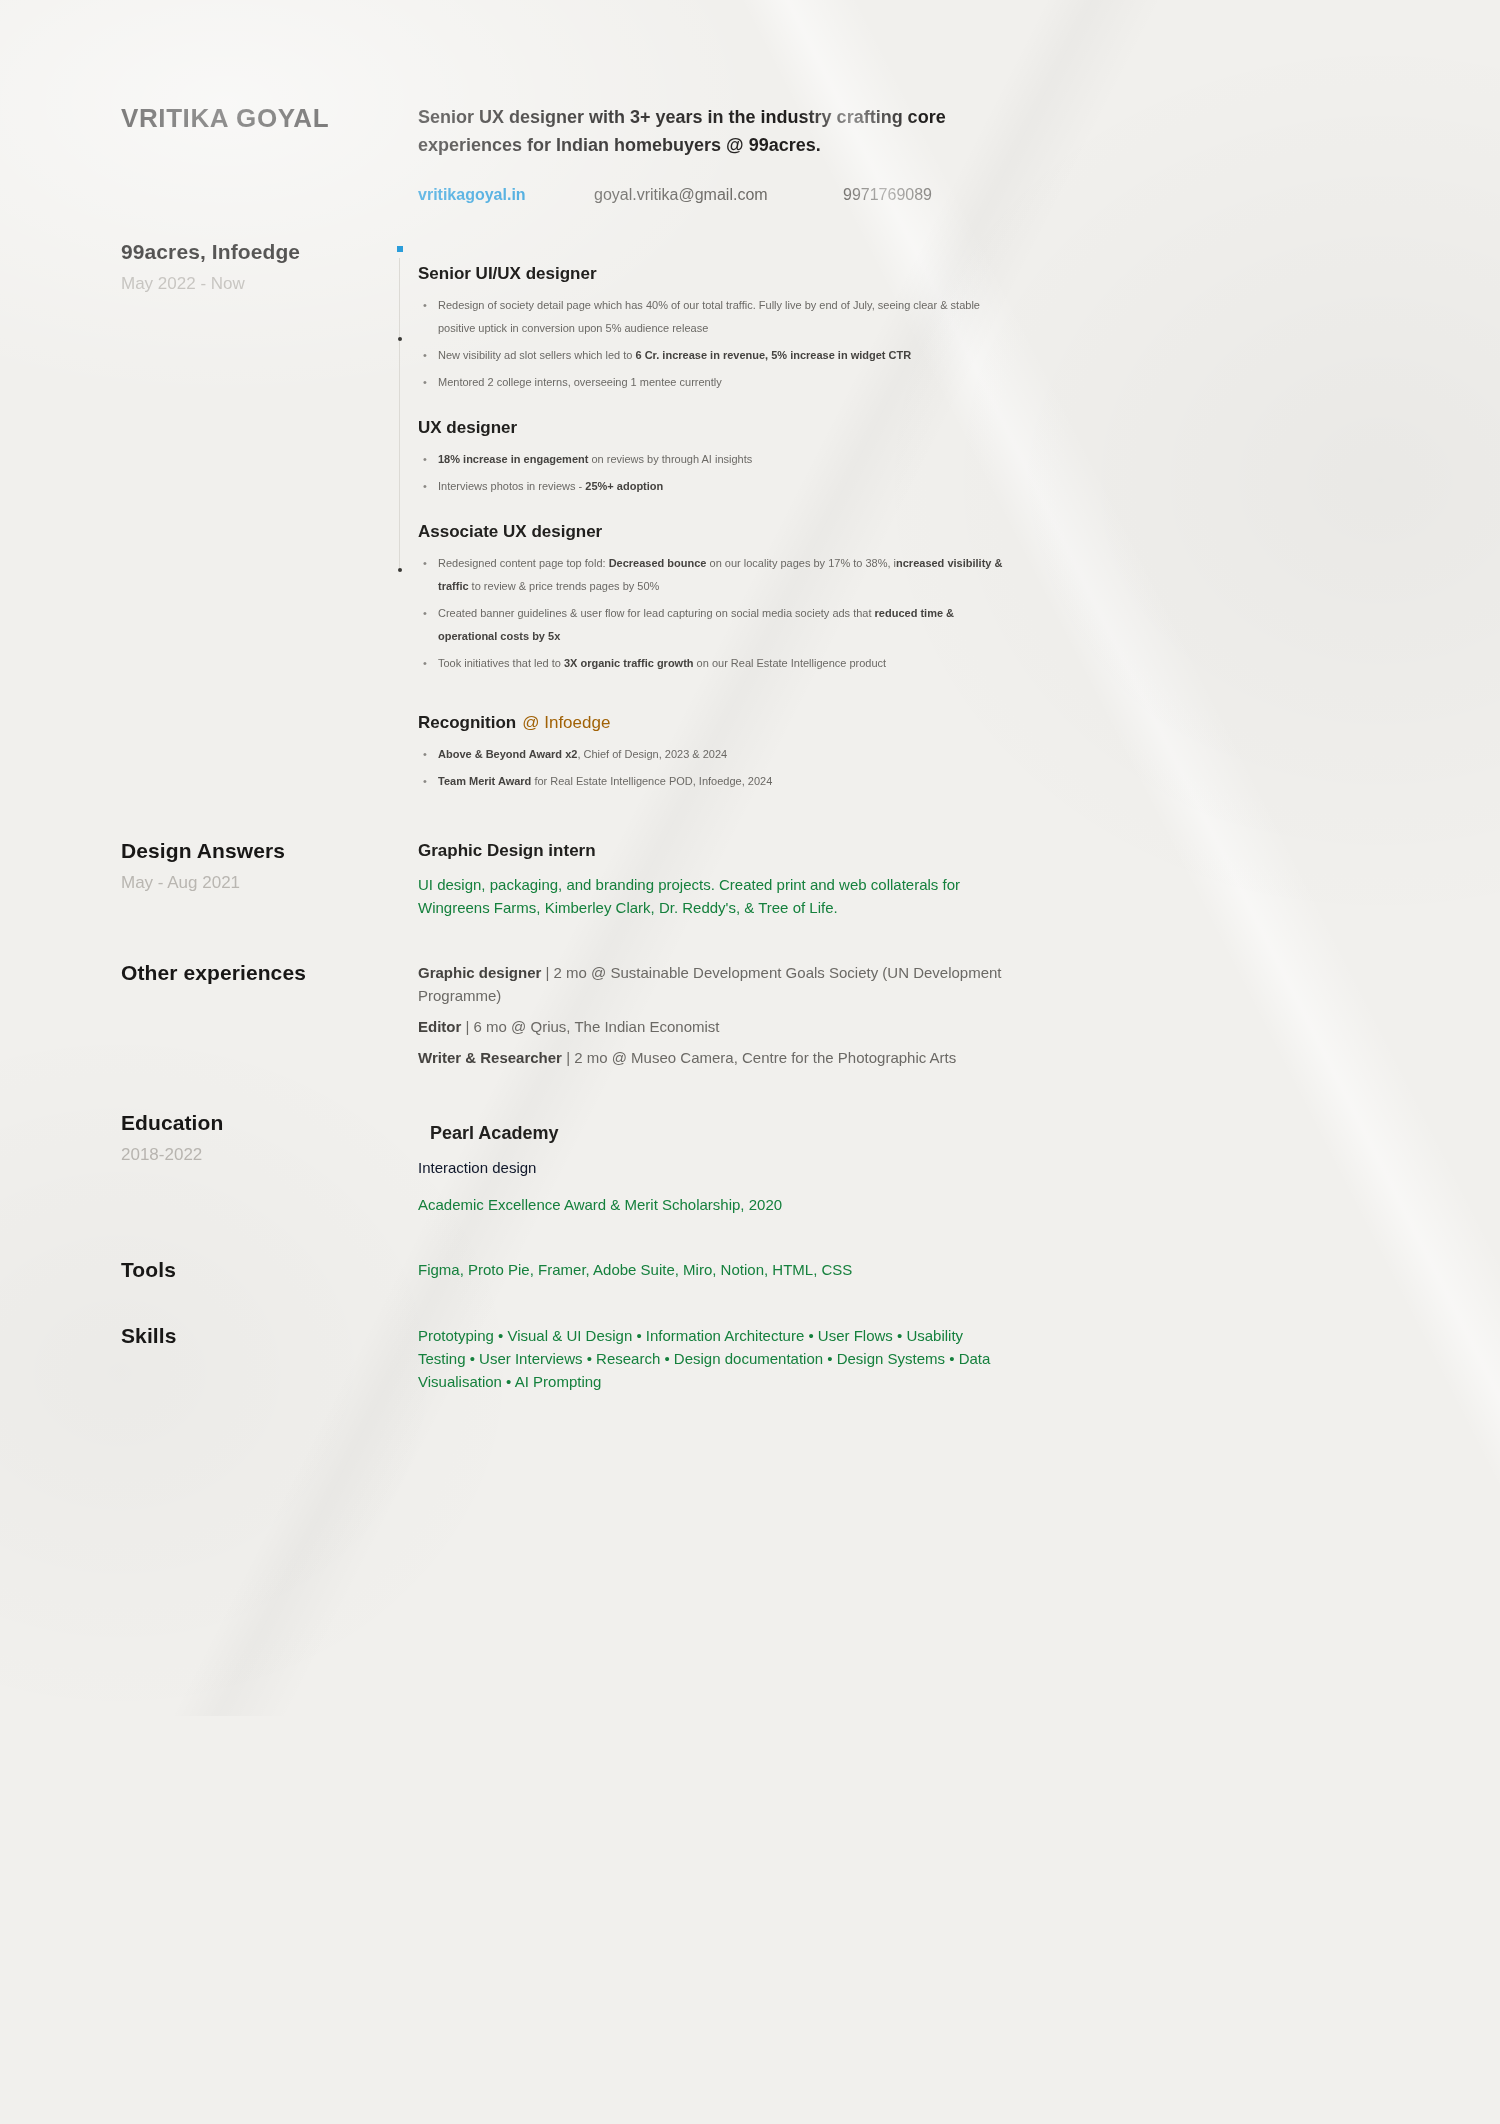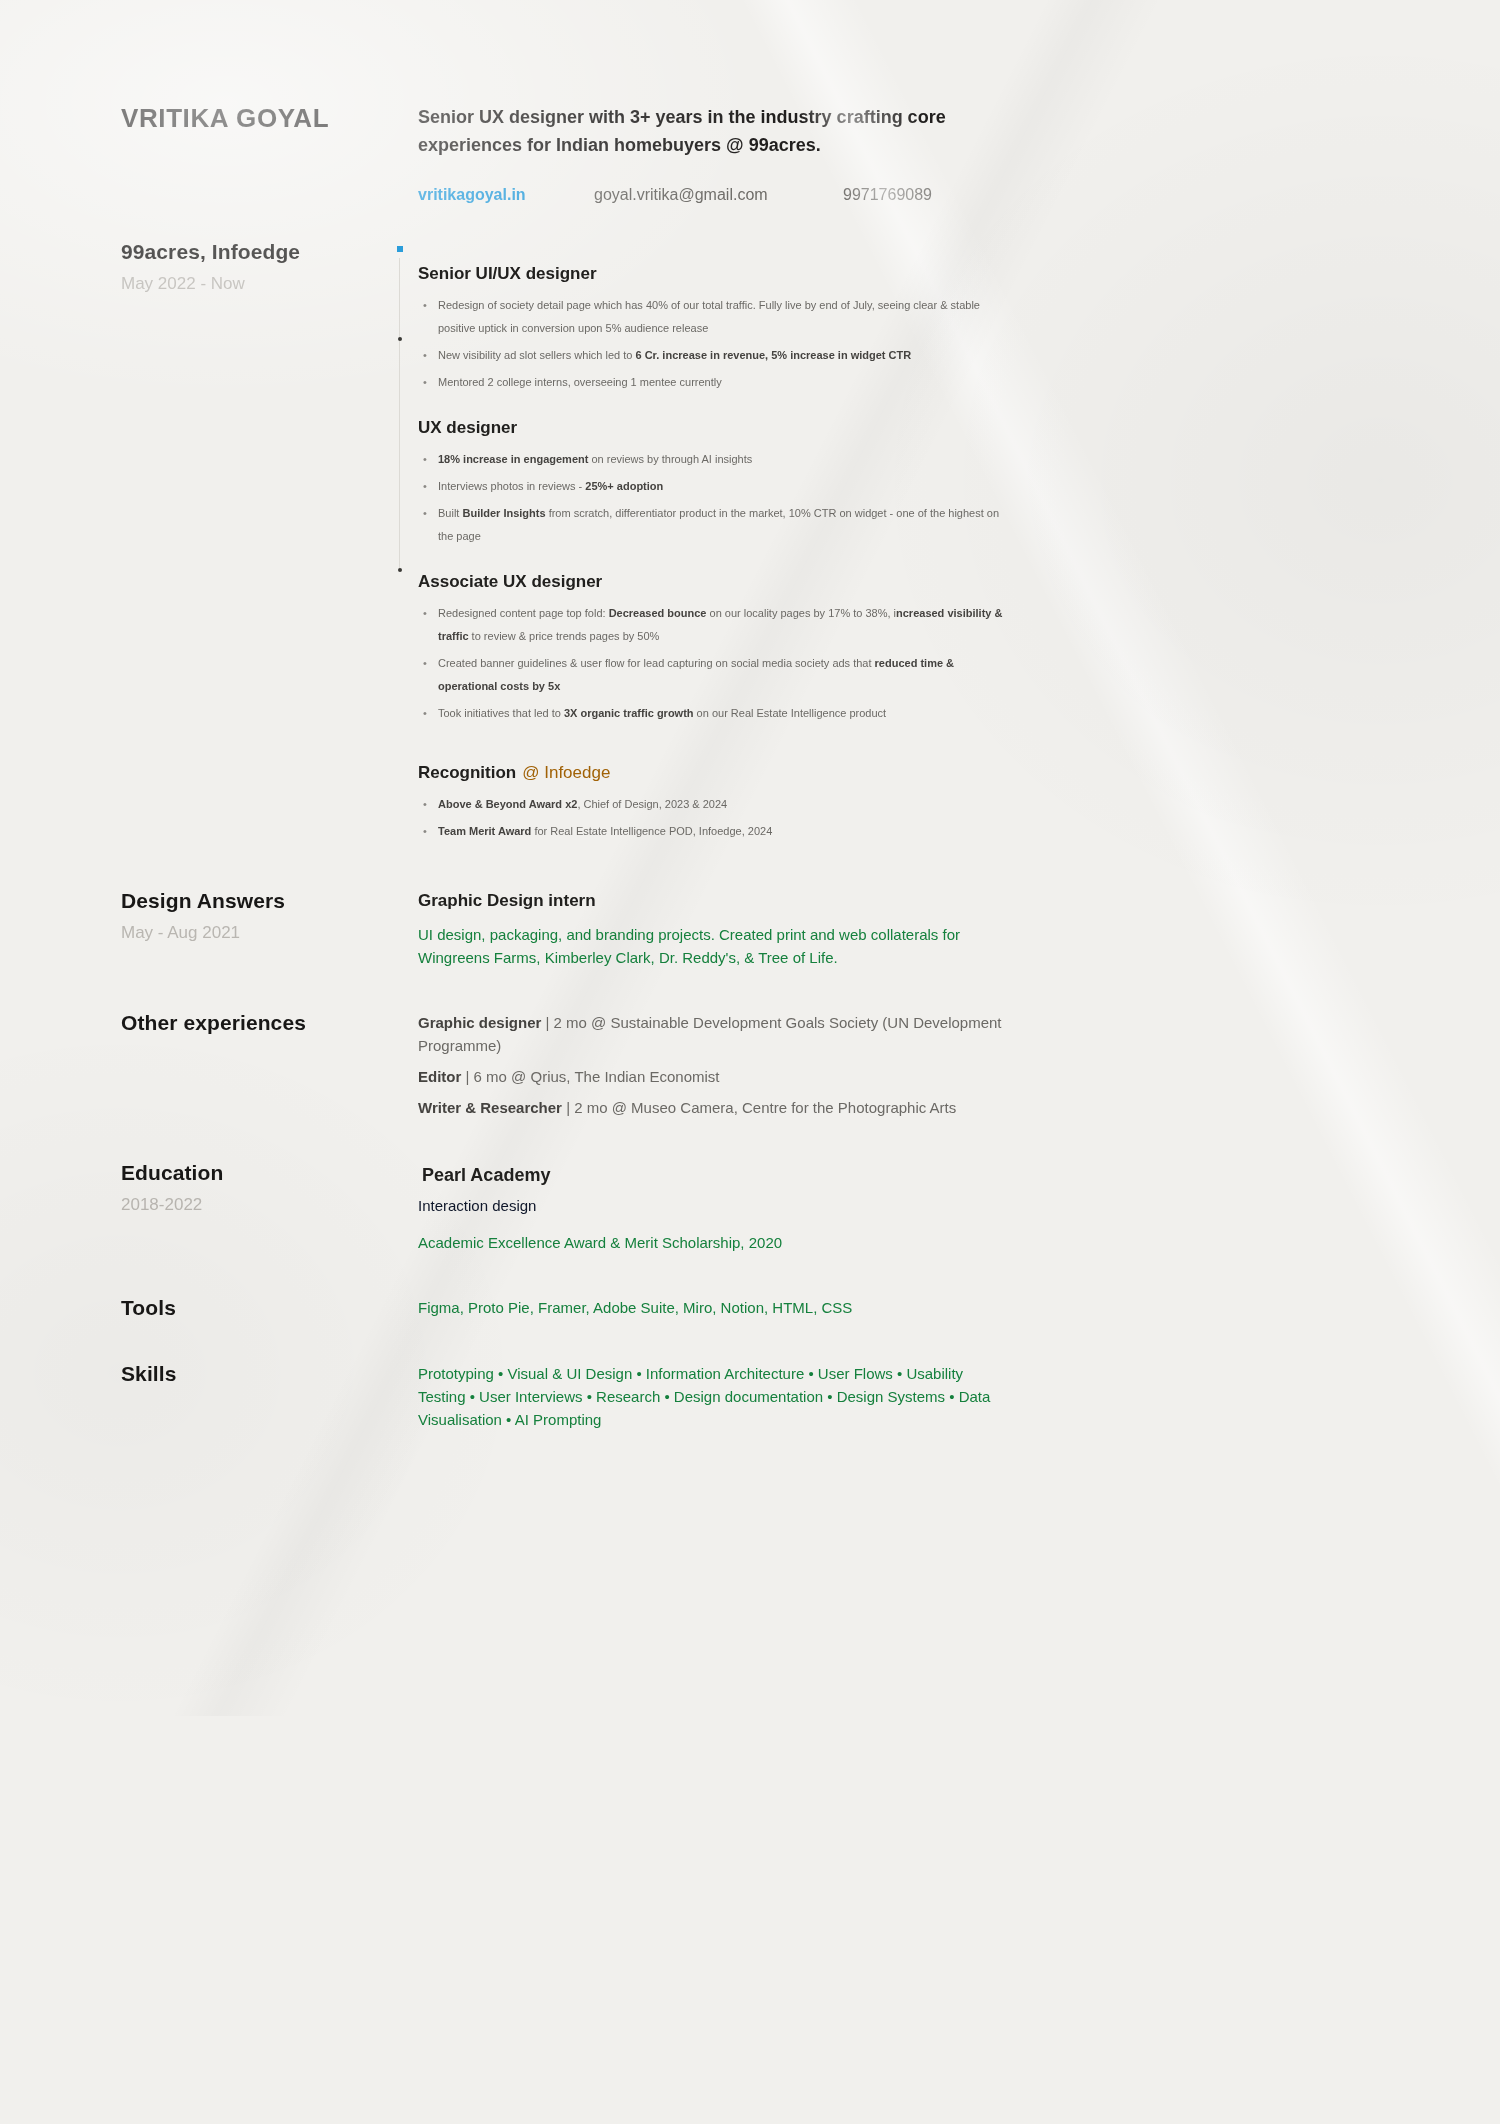--- a/index.html
+++ b/index.html
@@ -68,21 +68,21 @@
     color: #8a8884;
   }
   .b { font-weight: 700; color: #454340; }
 
   .body-text { font-size: 15px; line-height: 23px; color: #15803d; margin: 0; }
   .desc { margin-top: 12px; }
 
   .exp-item { font-size: 15px; line-height: 23px; color: #6b6965; margin: 0 0 8px; }
   .exp-item:last-child { margin-bottom: 0; }
 
-  .school { margin: 4px; font-size: 18px; font-weight: 700; color: #21201e; }
+  .school { margin: 12px; font-size: 18px; font-weight: 700; color: #21201e; }
   .program { margin: 8px 0 0; font-size: 15px; line-height: 23px; color: #0f172a; }
   .award { margin: 14px 0 0; }
 
   
   .timeline { position: absolute; left: -22px; top: 0; width: 8px; height: 340px; pointer-events: none; }
   .tl-line { position: absolute; left: 3px; top: 18px; width: 1px; height: 310px; background: #dcdad5; }
   .tl-dot-blue { position: absolute; left: 1px; top: 6px; width: 6px; height: 6px; background: #2b9dda; }
   .tl-dot { position: absolute; left: 2px; width: 4px; height: 4px; border-radius: 50%; background: #3a3936; }
   .tl-dot.d1 { top: 97px; }
   .tl-dot.d2 { top: 328px; }
@@ -126,21 +126,20 @@
           <li><span>New visibility ad slot sellers which led to </span><span class="b">6 Cr. increase in revenue, 5% increase in widget CTR</span></li>
           <li><span>Mentored 2 college interns, overseeing 1 mentee currently</span></li>
         </ul>
       </div>
 
       <div class="role">
         <h3 class="role-title">UX designer</h3>
         <ul class="bullets">
           <li><span class="b">18% increase in engagement</span><span> on reviews by  through AI insights</span></li>
           <li><span>Interviews photos in reviews - </span><span class="b">25%+ adoption</span></li>
-          <li><span>Built </span><span class="b">Builder Insights</span><span> from scratch, differentiator product in the market, 10% CTR on widget - one of the highest on the page</span></li>
         </ul>
       </div>
 
       <div class="role">
         <h3 class="role-title">Associate UX designer</h3>
         <ul class="bullets">
           <li><span>Redesigned content page top fold: </span><span class="b">Decreased bounce</span><span> on our locality pages by 17% to 38%, i</span><span class="b">ncreased visibility &amp; traffic</span><span> to review &amp; price trends pages by 50%</span></li>
           <li><span>Created banner guidelines &amp; user flow for lead capturing on social media society ads that </span><span class="b">reduced time &amp; operational costs by 5x</span></li>
           <li><span>Took initiatives that led to </span><span class="b">3X organic traffic growth</span><span> on our Real Estate Intelligence product</span></li>
         </ul>

